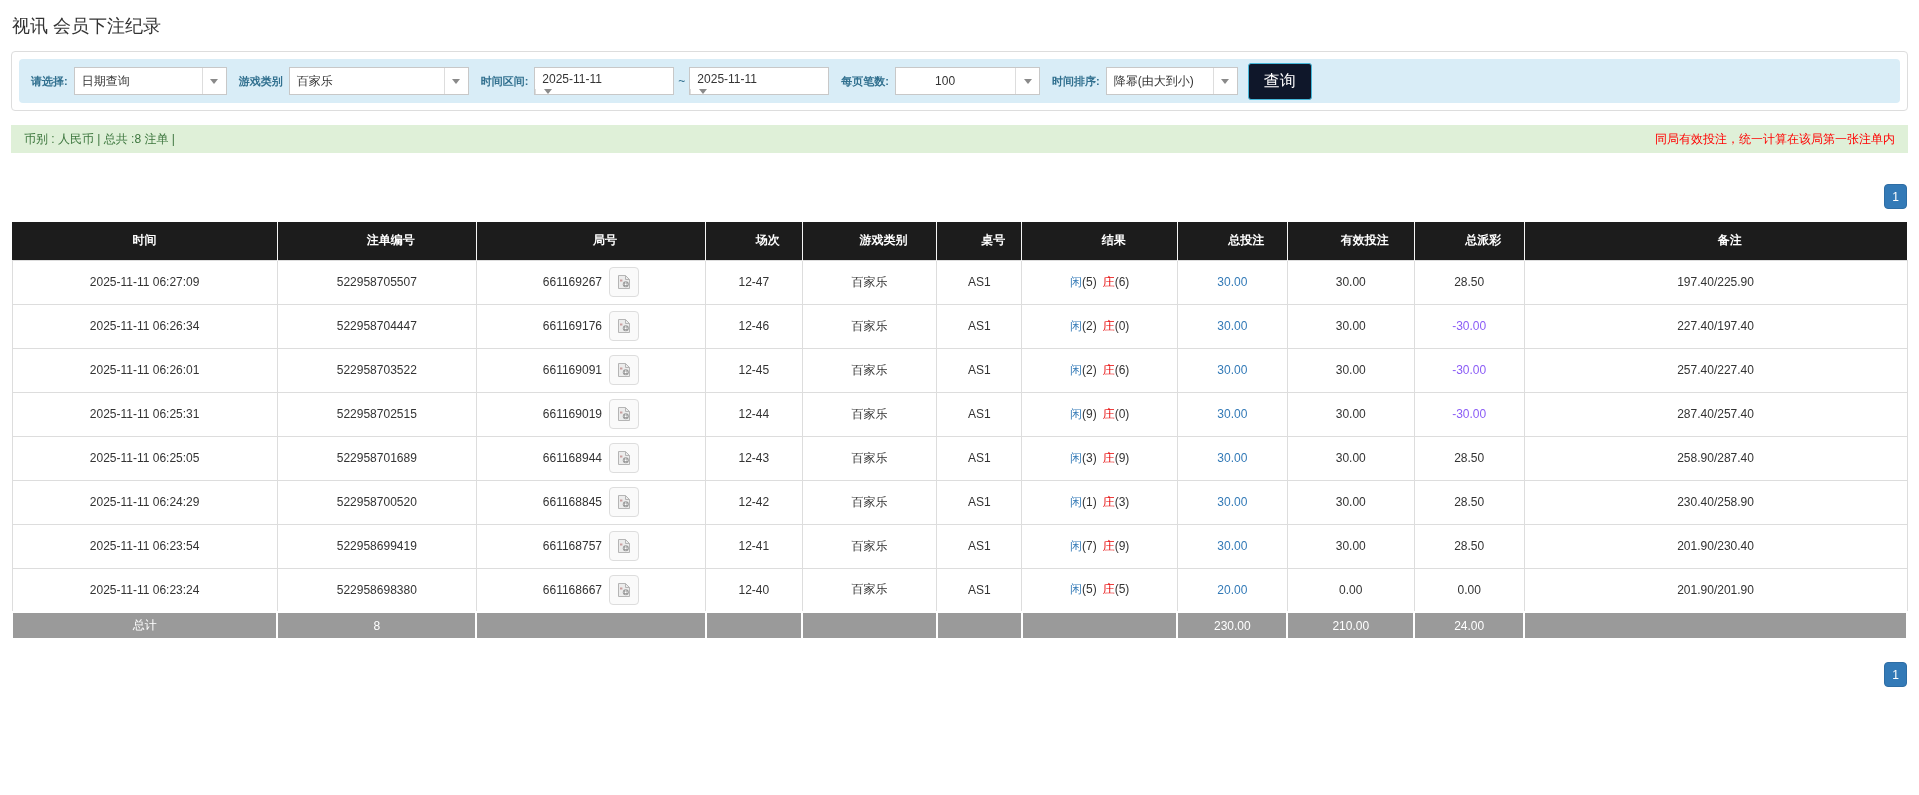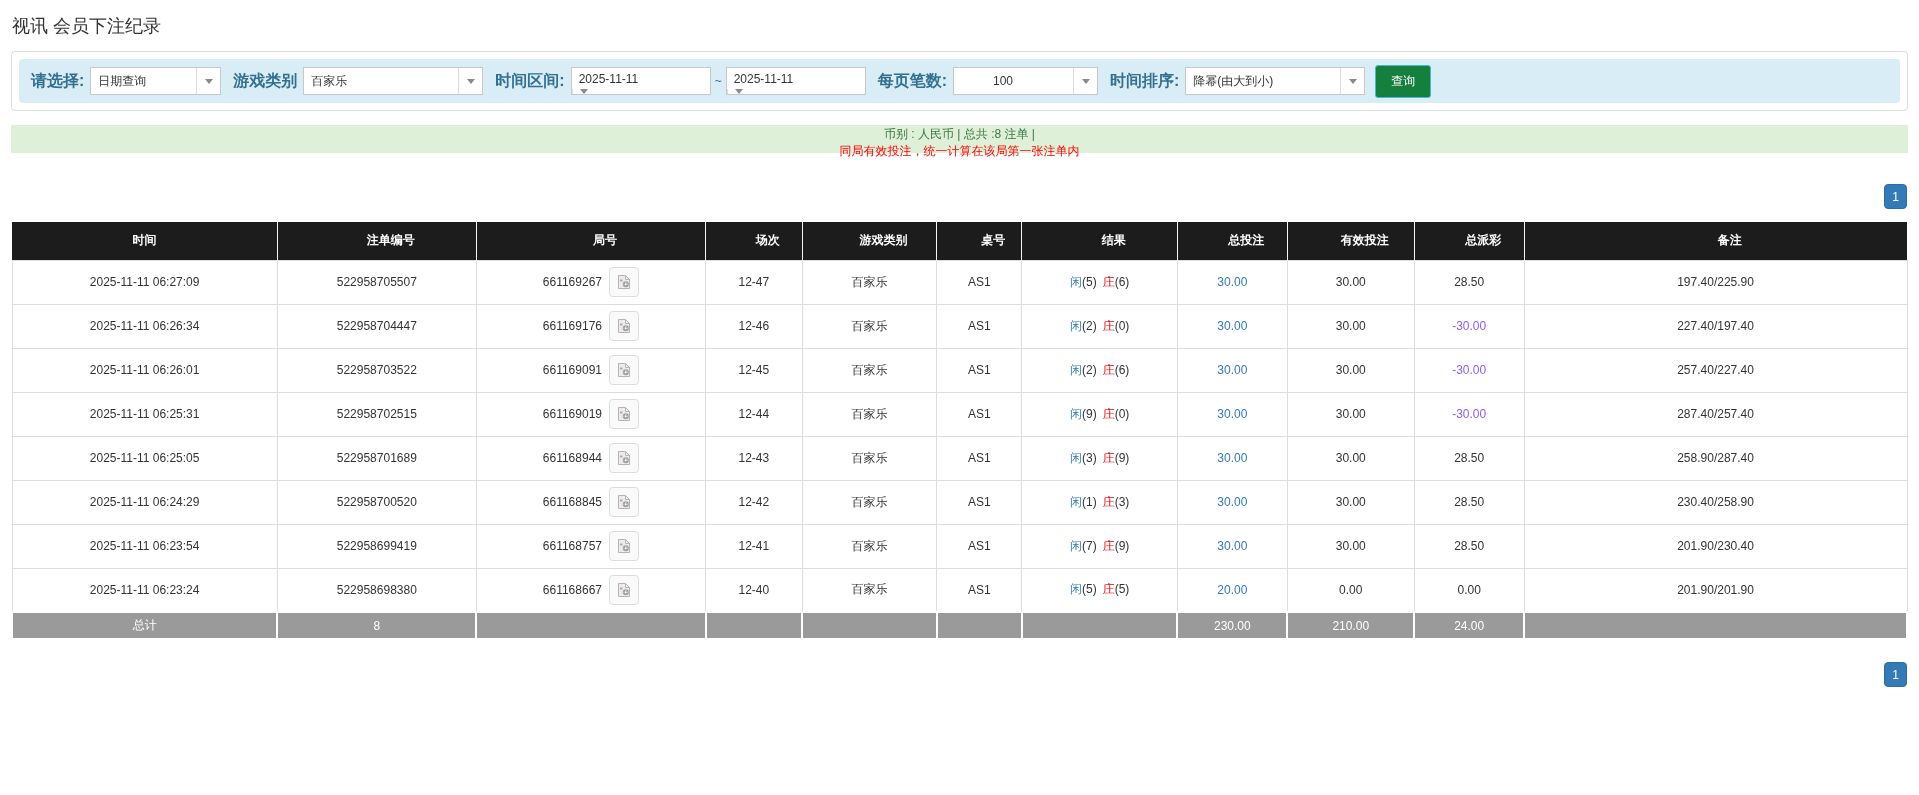--- a/index.html
+++ b/index.html
@@ -6,34 +6,34 @@
   html,body { background:#fff; }
   .page {
     width:1919px; height:795px; background:#fff; position:relative; overflow:hidden;
     font-family:"Liberation Sans","DejaVu Sans",sans-serif; color:#333;
   }
   .page-title { font-size:18px; font-weight:normal; color:#333; margin:14px 0 0 12px; }
 
   
   .filter-panel { margin:13px 11px 0 11px; border:1px solid #ddd; border-radius:4px; padding:7px; background:#fff; }
   .filter-bar { background:#d9edf7; border-radius:4px; height:44px; display:flex; align-items:center; padding:0 12px; }
-  .f-label { font-size:16px; font-weight:bold; color:#31708f; margin:0 6px 0 12px; white-space:nowrap; }
+  .f-label { font-size:11px; font-weight:bold; color:#31708f; margin:0 6px 0 12px; white-space:nowrap; }
   .f-label.first { margin-left:0; }
   .tilde { font-size:12px; color:#31708f; margin:0 4px; }
   .combo { display:inline-flex; align-items:stretch; background:#fff; border:1px solid #c8c8c8; height:28px; }
   .combo-text { flex:1; font-size:12px; color:#333; display:flex; align-items:center; padding:0 7px; white-space:nowrap; overflow:hidden; }
   .combo-arrow { width:24px; border-left:1px solid #ddd; display:flex; align-items:center; justify-content:center; background:#fff; cursor:pointer; }
   .tri { width:0; height:0; border-left:4px solid transparent; border-right:4px solid transparent; border-top:5px solid #8a8a8a; }
-  .w-query { width:131px; } .w-game { width:180px; } .w-date { width:140px;flex-direction:column; } .w-size { width:145px;padding-left:32px; } .w-sort { width:180px; }
-  .btn-query { margin-left:10px; background:#15803d; border:1px solid #46b8da; color:#fff; font-size:12px;
+  .w-query { width:153px; } .w-game { width:180px; } .w-date { width:140px;flex-direction:column; } .w-size { width:145px;padding-left:32px; } .w-sort { width:132px; }
+  .btn-query { margin-left:10px; background:#0f172a; border:1px solid #46b8da; color:#fff; font-size:16px;
     border-radius:3px; padding:7px 15px; cursor:pointer; font-family:inherit; }
 
   
   .summary-bar { margin:14px 11px 0 11px; background:#dff0d8; border:1px solid #dff0d8; height:28px;
-    display:flex; align-items:center; justify-content:space-between; padding:0 12px; font-size:12px;flex-direction:column; }
+    display:flex; align-items:center; justify-content:space-between; padding:0 12px; font-size:12px; }
   .summary-left { color:#3c763d; }
   .summary-right { color:#ff0000; }
 
   
   .pag-row { display:flex; justify-content:flex-end; margin:31px 12px 0 11px; }
   .pag-row.bottom { margin-top:22px; }
   .page-btn { min-width:23px; height:25px; background:#337ab7; border:1px solid #2e6da4; color:#fff;
     border-radius:4px; font-size:12px; display:flex; align-items:center; justify-content:center; cursor:pointer; }
 
   

